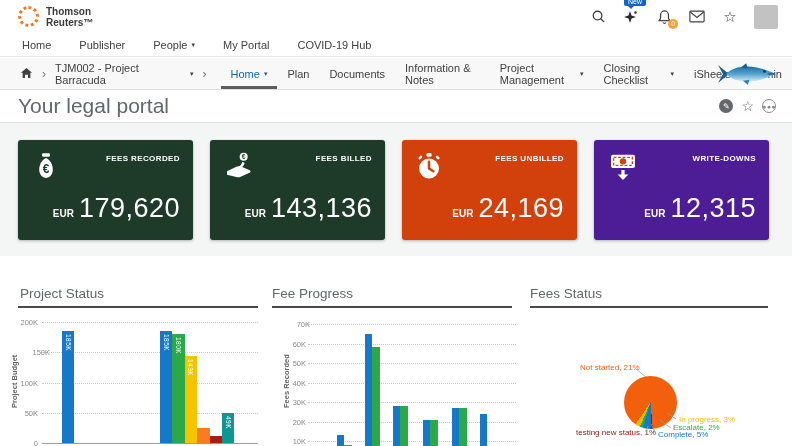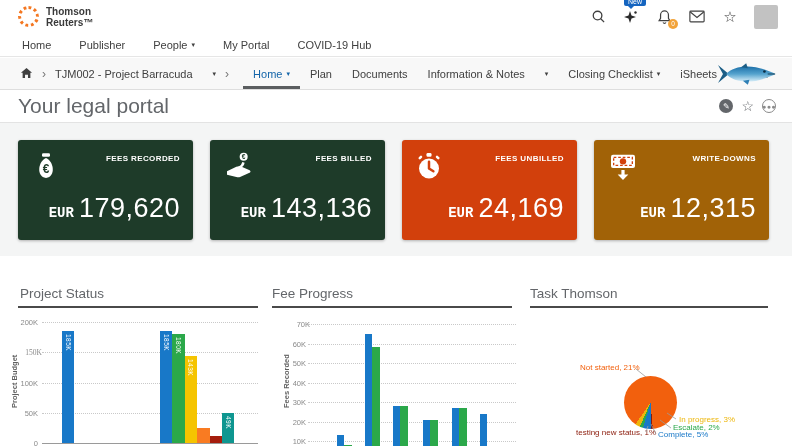--- a/index.html
+++ b/index.html
@@ -52,21 +52,21 @@
   .act-star { color:#63666A; font-size:14px; cursor:pointer; }
   .act-more { border:1px solid #8a8a8a; color:#8a8a8a; font-size:7px; letter-spacing:.5px; }
 
   
   .band { position:absolute; top:123px; left:0; width:792px; height:133px; background:#F4F5F5; }
   .card { position:absolute; top:17px; width:175px; height:100px; border-radius:3px;
     box-shadow:0 1px 3px rgba(0,0,0,.28); color:#fff; }
   .card-label { position:absolute; top:14px; right:13px; font-size:8px; font-weight:bold; letter-spacing:.4px; }
   .card-icon { position:absolute; top:10px; left:12px; }
   .card-val { position:absolute; bottom:16px; right:13px; display:flex; align-items:baseline; gap:5px; }
-  .card-cur { font-size:14px; font-weight:bold;font-family:Liberation Mono, monospace; }
+  .card-cur { font-size:10px; font-weight:bold; }
   .card-num { font-size:27px; letter-spacing:.5px; }
 
   
   .charts { position:absolute; top:256px; left:0; width:792px; height:240px; background:#fff; }
   .chart-title { position:absolute; top:30px; font-size:13.5px; color:#63666A; }
   .chart-rule { position:absolute; top:50px; height:2px; background:#4A4A4A; }
   .gridline { position:absolute; border-top:1px dotted #C9C9C9; }
   .axisline { position:absolute; height:1px; background:#9a9a9a; }
   .ticklab { position:absolute; width:30px; text-align:right; font-size:7.5px; color:#8A8A8A; }
   .ylab { position:absolute; font-size:7.5px; font-weight:bold; color:#5f5f5f; transform:rotate(-90deg); transform-origin:left top; white-space:nowrap; }
@@ -163,20 +163,21 @@
         <span class="tab">
           <span>Plan</span>
         </span>
         <span class="tab">
           <span>Documents</span>
         </span>
         <span class="tab">
           <span>Information &amp; Notes</span>
         </span>
         <span class="tab">
+          <span>Project Management</span>
           <span class="caret">▾</span>
         </span>
         <span class="tab">
           <span>Closing Checklist</span>
           <span class="caret">▾</span>
         </span>
         <span class="tab">
           <span>iSheets</span>
         </span>
         <span class="tab">
@@ -244,21 +245,21 @@
             <rect x="3.4" y="4.2" width="3.4" height="2" rx="1" transform="rotate(-45 5.1 5.2)" fill="#fff"></rect>
             <circle cx="12" cy="14" r="8" fill="#fff"></circle>
             <path d="M12 14 L12 8.5 M12 14 L15.5 16.2" stroke="#D2400C" stroke-width="2" stroke-linecap="round"></path>
           </svg></span>
         <div class="card-label">FEES UNBILLED</div>
         <div class="card-val">
           <span class="card-cur">EUR</span>
           <span class="card-num">24,169</span>
         </div>
       </div>
-      <div class="card" style="left: 594px; background: #a16207;">
+      <div class="card" style="left: 594px; background: #4c1d95;">
         <span class="card-icon"><svg width="34" height="32" viewBox="0 0 24 24">
             <rect x="3" y="3.5" width="18" height="10" rx="1.5" fill="#fff"></rect>
             <rect x="5" y="5.5" width="14" height="6" fill="none" stroke="#D2400C" stroke-width="1" stroke-dasharray="2 1.4"></rect>
             <circle cx="12" cy="8.5" r="2.4" fill="#D2400C"></circle>
             <rect x="10.8" y="15" width="2.4" height="4" fill="#fff"></rect>
             <polygon points="8,18.4 16,18.4 12,22.5" fill="#fff"></polygon>
           </svg></span>
         <div class="card-label">WRITE-DOWNS</div>
         <div class="card-val">
           <span class="card-cur">EUR</span>
@@ -269,21 +270,21 @@
 
   <div class="charts" id="charts">
       <div class="chart-title" style="left: 20px;">Project Status</div>
       <div class="chart-rule" style="left: 18px; width: 240px;"></div>
       <div class="ticklab" style="left: 8px; top: 183px;">0</div>
       <div class="gridline" style="left: 42px; width: 216px; top: 156.75px;"></div>
       <div class="ticklab" style="left: 8px; top: 152.75px;">50K</div>
       <div class="gridline" style="left: 42px; width: 216px; top: 126.5px;"></div>
       <div class="ticklab" style="left: 8px; top: 122.5px;">100K</div>
       <div class="gridline" style="left: 42px; width: 216px; top: 96.25px;"></div>
-      <div class="ticklab" style="left: 12px; top: 92.25px; font-family: Liberation Serif, serif;">150K</div>
+      <div class="ticklab" style="left: 20px; top: 92.25px;">150K</div>
       <div class="gridline" style="left: 42px; width: 216px; top: 66px;"></div>
       <div class="ticklab" style="left: 8px; top: 62px;">200K</div>
       <div class="axisline" style="left: 42px; width: 216px; top: 187px;"></div>
       <div class="ylab" style="left: 10px; top: 152px;">Project Budget</div>
       <div class="bar" style="left: 62px; width: 12.4px; top: 75.075px; height: 111.925px; background: rgb(24, 120, 200);">
         <span class="barlab">185K</span>
       </div>
       <div class="bar" style="left: 160px; width: 12.4px; top: 75.075px; height: 111.925px; background: rgb(24, 120, 200);">
         <span class="barlab">185K</span>
       </div>
@@ -319,21 +320,21 @@
       <div class="bar" style="left: 344.3px; width: 7.3px; top: 188.9px; height: 15.6px; background: rgb(43, 168, 74);"></div>
       <div class="bar" style="left: 365px; width: 7.3px; top: 77.75px; height: 126.75px; background: rgb(24, 120, 200);"></div>
       <div class="bar" style="left: 372.3px; width: 7.3px; top: 91.4px; height: 113.1px; background: rgb(43, 168, 74);"></div>
       <div class="bar" style="left: 393px; width: 7.3px; top: 149.9px; height: 54.6px; background: rgb(24, 120, 200);"></div>
       <div class="bar" style="left: 400.3px; width: 7.3px; top: 149.9px; height: 54.6px; background: rgb(43, 168, 74);"></div>
       <div class="bar" style="left: 423px; width: 7.3px; top: 163.55px; height: 40.95px; background: rgb(24, 120, 200);"></div>
       <div class="bar" style="left: 430.3px; width: 7.3px; top: 163.55px; height: 40.95px; background: rgb(43, 168, 74);"></div>
       <div class="bar" style="left: 452px; width: 7.3px; top: 151.85px; height: 52.65px; background: rgb(24, 120, 200);"></div>
       <div class="bar" style="left: 459.3px; width: 7.3px; top: 151.85px; height: 52.65px; background: rgb(43, 168, 74);"></div>
       <div class="bar" style="left: 480px; width: 7.3px; top: 157.7px; height: 46.8px; background: rgb(24, 120, 200);"></div>
-      <div class="chart-title" style="left: 530px;">Task Thomson</div>
+      <div class="chart-title" style="left: 530px;">Fees Status</div>
       <div class="chart-rule" style="left: 530px; width: 238px;"></div>
       <div class="pie" style="left: 624px; top: 120px; width: 53px; height: 53px; background: conic-gradient(from 175deg, rgb(139, 26, 10) 0deg, rgb(139, 26, 10) 3.6deg, rgb(24, 120, 200) 3.6deg, rgb(24, 120, 200) 21.6deg, rgb(43, 168, 74) 21.6deg, rgb(43, 168, 74) 28.8deg, rgb(237, 182, 11) 28.8deg, rgb(237, 182, 11) 39.6deg, rgb(242, 96, 13) 39.6deg, rgb(242, 96, 13) 360deg);"></div>
       <div class="pielab" style="left: 580px; top: 107px; color: rgb(242, 96, 13);">Not started, 21%</div>
       <div class="pielab" style="left: 679px; top: 159px; color: rgb(237, 182, 11);">In progress, 3%</div>
       <div class="pielab" style="left: 673px; top: 167px; color: rgb(43, 168, 74);">Escalate, 2%</div>
       <div class="pielab" style="left: 658px; top: 174px; color: rgb(24, 120, 200);">Complete, 5%</div>
       <div class="pielab" style="left: 560px; top: 172px; color: rgb(139, 26, 10); padding-left: 16px;">testing new status, 1%</div>
       <svg width="792" height="240" class="leaders">
         <line x1="636" y1="113" x2="646" y2="121" stroke="#9a9a9a" stroke-width="0.8"></line>
         <line x1="667" y1="157" x2="676" y2="163" stroke="#9a9a9a" stroke-width="0.8"></line>

